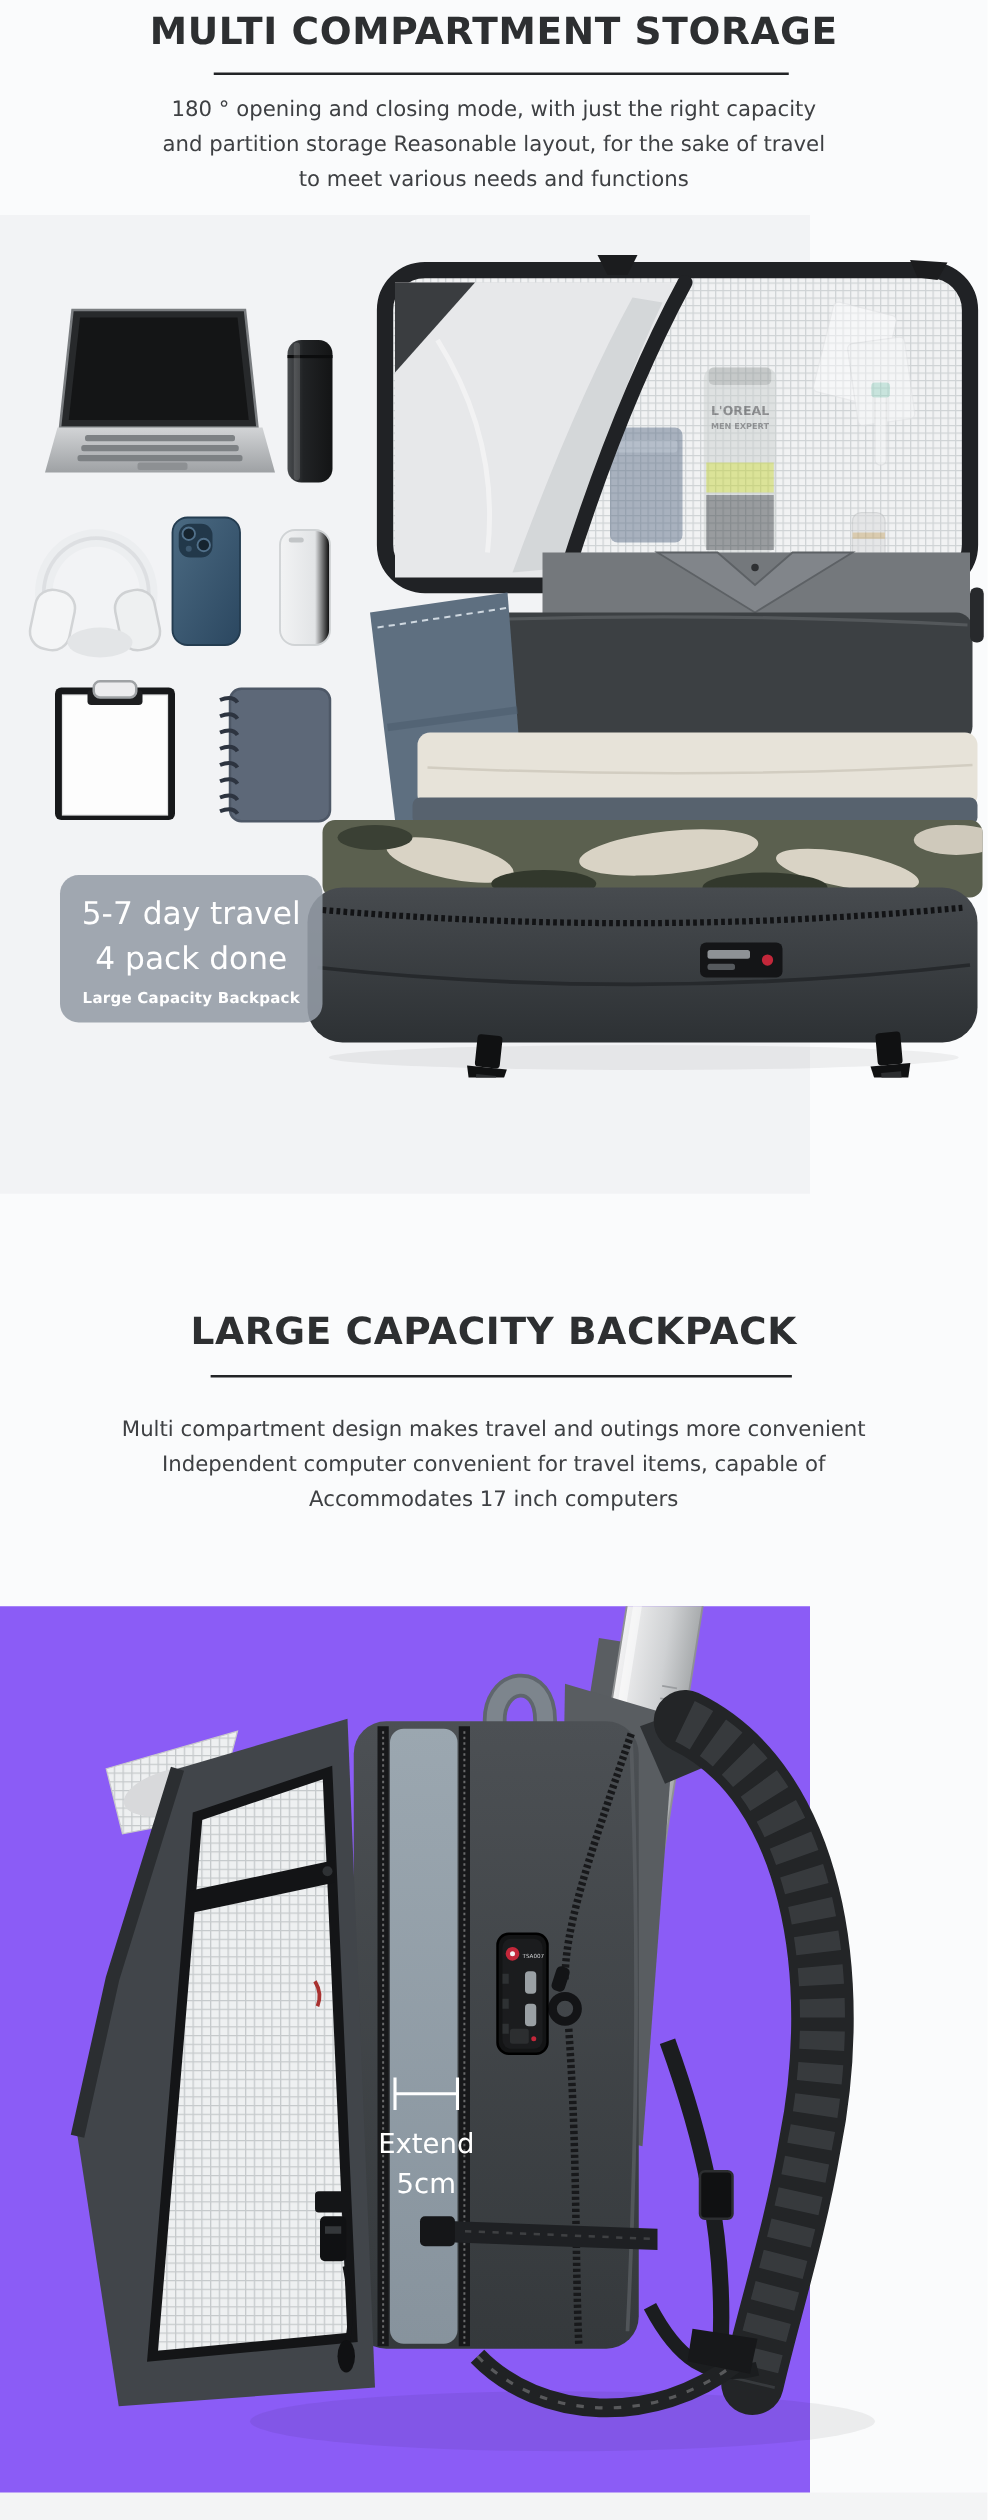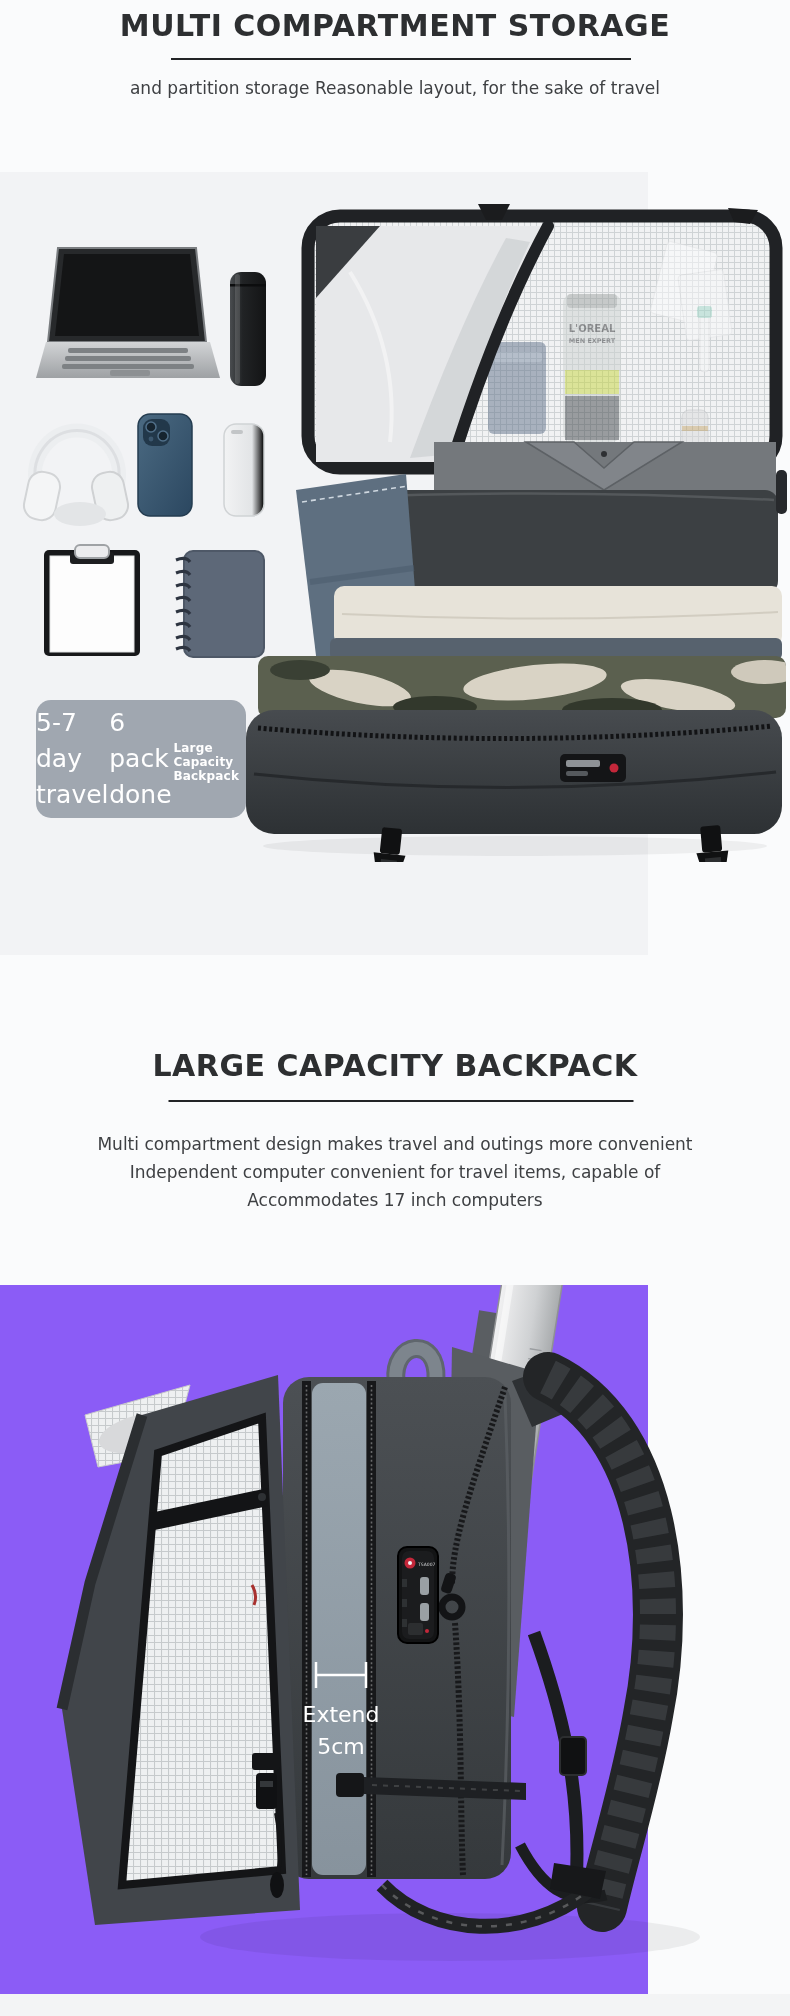--- a/index.html
+++ b/index.html
@@ -14,39 +14,41 @@
   .sec-title{
     font-size:30px;font-weight:bold;color:#2d2f31;letter-spacing:.5px;
   }
   .sec-underline{height:2px;background:#222426;left:50%;transform:translateX(-50%);}
   .sec-para{font-size:17px;color:#3e4043;line-height:28px;}
   .sec-para div{white-space:nowrap;}
   .photo{left:0;width:648px;}
   #photo1{top:172px;height:783px;background:#f2f3f5;}
   #photo2{top:1285px;height:731px;background:#8b5cf6;}
   #badge{
-    left:36px;top:528px;width:210px;height:118px;border-radius:15px;
+    left:48px;top:528px;width:210px;height:118px;border-radius:15px;
     background:rgba(148,156,166,.88);color:#ffffff;z-index:3;
-    display:flex;align-items:center;justify-content:center;
+    display:flex;flex-direction:column;align-items:center;justify-content:center;
   }
   #badge .b-big{font-size:25px;line-height:36px;}
   #badge .b-small{font-size:12px;font-weight:600;margin-top:6px;letter-spacing:.2px;}
   #bottom-strip{top:1994px;left:0;width:790px;height:22px;background:#f3f4f5;}
   svg{display:block;}
   svg text{font-family:"DejaVu Sans","Liberation Sans",sans-serif;}
 </style>
 </head>
 <body>
 
 <div id="canvas">
 
   <div class="abs ctr sec-title" style="top:8px">MULTI COMPARTMENT STORAGE</div>
   <div class="abs sec-underline" style="top:58px;width:460px"></div>
   <div class="abs ctr sec-para" style="top:74px">
+    <div>180 ° opening and closing mode, with just the right capacity</div>
     <div>and partition storage Reasonable layout, for the sake of travel</div>
+    <div>to meet various needs and functions</div>
   </div>
 
   <div id="photo1" class="abs photo">
 
     <svg class="abs" style="left:34px;top:74px" width="188" height="146" viewBox="0 0 188 146">
       <defs>
         <linearGradient id="lapbase" x1="0" y1="0" x2="0" y2="1">
           <stop offset="0" stop-color="#d2d4d6"></stop>
             <stop offset="1" stop-color="#9ea1a4"></stop>
         </linearGradient>
@@ -240,21 +242,21 @@
         <g fill="#101112" transform="rotate(-5 480 646)">
           <rect x="472" y="624" width="20" height="26" rx="3"></rect>
           <polygon points="466,650 498,650 492,676 472,676"></polygon>
           <rect x="474" y="656" width="16" height="7" fill="#2c2e30"></rect>
         </g>
       </g>
     </svg>
 
     <div id="badge" class="abs">
       <div class="b-big">5-7 day travel</div>
-      <div class="b-big">6 pack done</div>
+      <div class="b-big">4 pack done</div>
       <div class="b-small">Large Capacity Backpack</div>
     </div>
   </div>
 
   <div class="abs ctr sec-title" style="top:1048px">LARGE CAPACITY BACKPACK</div>
   <div class="abs sec-underline" style="top:1100px;width:465px"></div>
   <div class="abs ctr sec-para" style="top:1130px">
     <div>Multi compartment design makes travel and outings more convenient</div>
     <div>Independent computer convenient for travel items, capable of</div>
     <div>Accommodates 17 inch computers</div>

